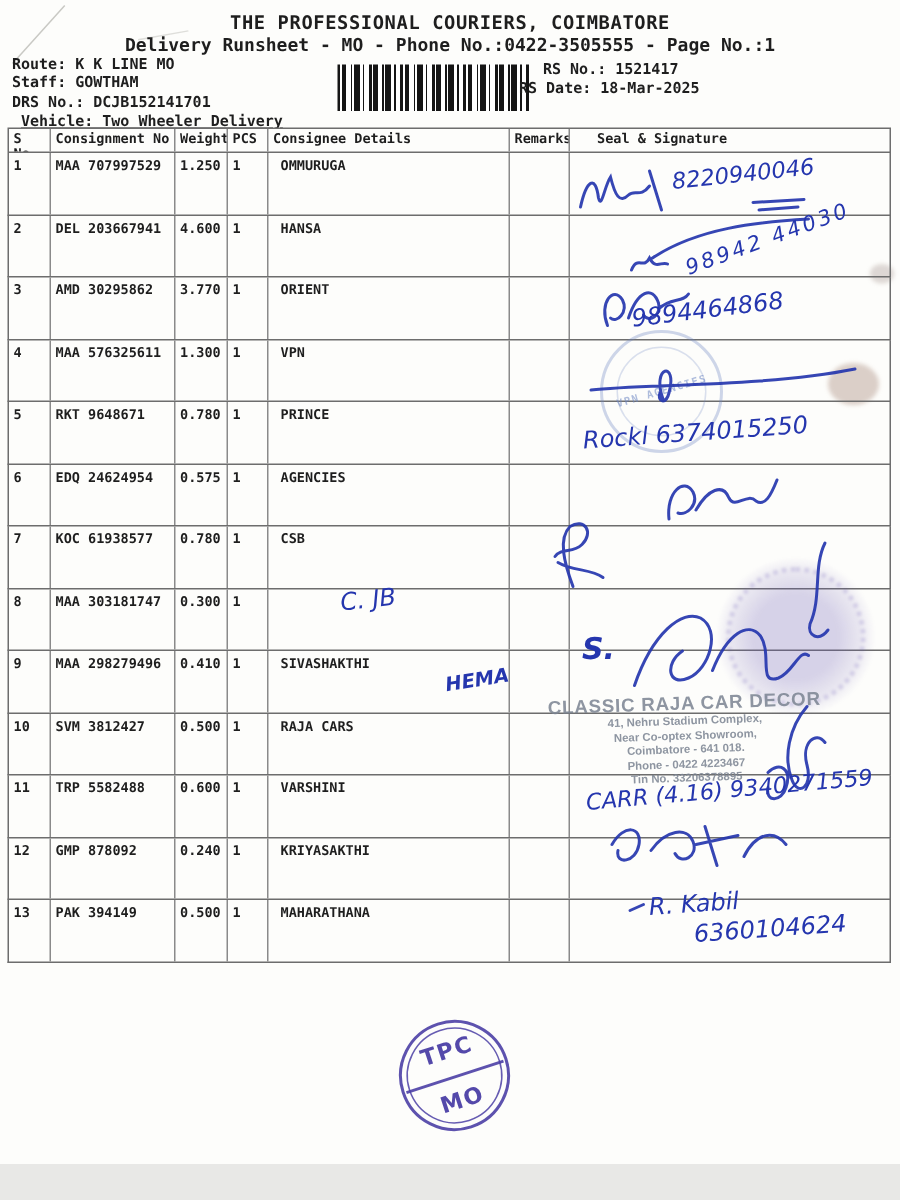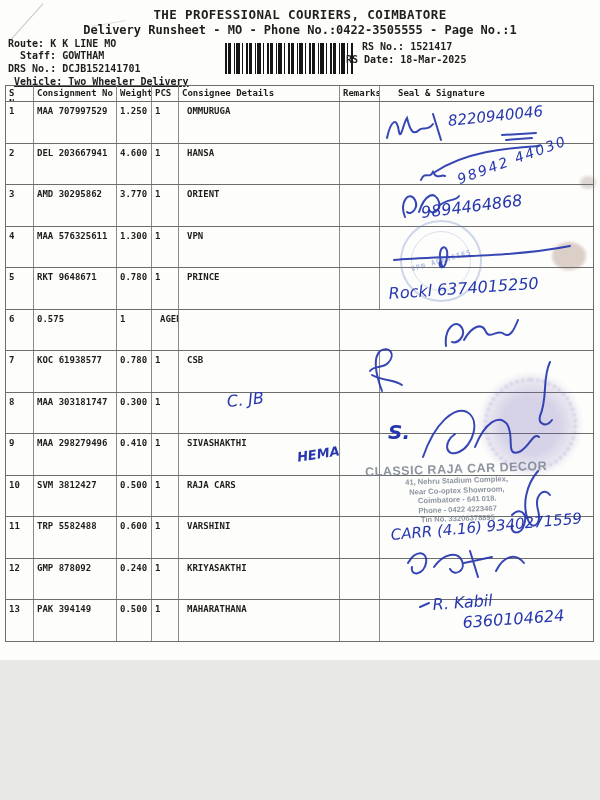--- a/index.html
+++ b/index.html
@@ -1,16 +1,16 @@
 <!DOCTYPE html>
 <html><head>
 <meta charset="utf-8">
 <style>
   html,body{margin:0;padding:0;background:#e8e8e6;}
-  .page{position:relative;width:600px;height:660px;background:#fdfdfb;overflow:hidden;
+  .page{position:relative;width:600px;height:776px;background:#fdfdfb;overflow:hidden;
         font-family:"DejaVu Sans Mono",monospace;color:#1e1e1e;}
   .abs{position:absolute;}
   
   .title{top:7px;left:0;width:600px;text-align:center;font-size:12.5px;font-weight:bold;letter-spacing:.4px;}
   .subtitle{top:23px;left:0;width:600px;text-align:center;font-size:12px;font-weight:bold;}
   .meta{font-size:10px;font-weight:bold;white-space:nowrap;}
   .barcode{top:43px;left:225px;width:128px;height:31px;
     background:
       repeating-linear-gradient(90deg,#151515 0 2px,#fff 2px 3px,#151515 3px 6px,#fff 6px 9px,
       #151515 9px 10px,#fff 10px 11px,#151515 11px 15px,#fff 15px 17px,#151515 17px 18px,#fff 18px 21px);}
@@ -57,21 +57,21 @@
 
   <div class="abs crease" style="left:8px;top:42px;width:52px;height:1px;transform:rotate(-48deg);"></div>
   <div class="abs crease" style="left:92px;top:26px;width:34px;height:1px;transform:rotate(-10deg);opacity:.6;"></div>
   <div class="abs smudge" style="left:552px;top:242px;width:34px;height:28px;background:rgba(150,112,92,.32);"></div>
   <div class="abs smudge" style="left:580px;top:176px;width:16px;height:13px;background:rgba(140,120,110,.28);"></div>
 
   <div class="abs title">THE PROFESSIONAL COURIERS, COIMBATORE</div>
   <div class="abs subtitle">Delivery Runsheet - MO - Phone No.:0422-3505555 - Page No.:1</div>
 
   <div class="abs meta" style="left:8px;top:38px;">Route: K K LINE MO</div>
-  <div class="abs meta" style="left:8px;top:50px;margin-left:12px;">Staff: GOWTHAM</div>
+  <div class="abs meta" style="left:8px;top:50px;">Staff: GOWTHAM</div>
   <div class="abs meta" style="left:8px;top:63px;">DRS No.: DCJB152141701</div>
   <div class="abs meta" style="left:14px;top:76px;text-decoration:underline;">Vehicle: Two Wheeler Delivery</div>
 
   <div class="abs barcode"></div>
 
   <div class="abs meta" style="left:362px;top:41px;">RS No.: 1521417</div>
   <div class="abs meta" style="left:346px;top:54px;">RS Date: 18-Mar-2025</div>
 
   <div class="abs tbl">
     <div class="thead">
@@ -124,20 +124,21 @@
       <div class="c cell-top">5</div>
       <div class="c cell-top">RKT 9648671</div>
       <div class="c cell-top">0.780</div>
       <div class="c cell-top">1</div>
       <div class="c consignee">PRINCE</div>
       <div class="c"></div>
       <div class="c"></div>
     </div>
     <div class="trow">
       <div class="c cell-top">6</div>
+      <div class="c cell-top">EDQ 24624954</div>
       <div class="c cell-top">0.575</div>
       <div class="c cell-top">1</div>
       <div class="c consignee">AGENCIES</div>
       <div class="c"></div>
       <div class="c"></div>
     </div>
     <div class="trow">
       <div class="c cell-top">7</div>
       <div class="c cell-top">KOC 61938577</div>
       <div class="c cell-top">0.780</div>

